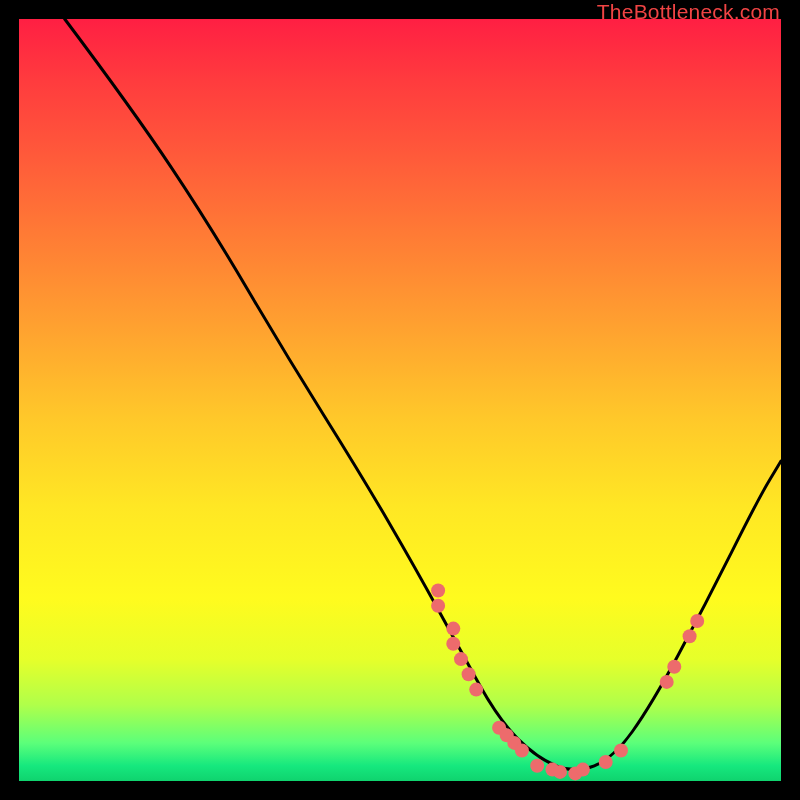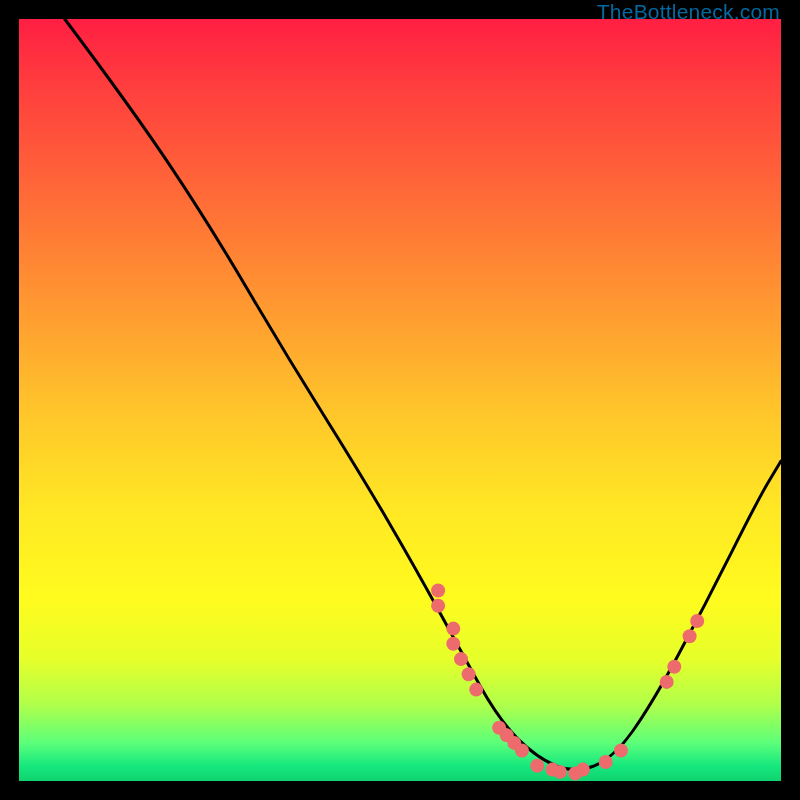--- a/index.html
+++ b/index.html
@@ -29,21 +29,21 @@
       #e6ff2a 84%,
       #b0ff4a 90%,
       #5cff7a 95%,
       #16e87e 98%,
       #0fd36e 100%);
   }
   .watermark {
     position: absolute;
     top: 0;
     right: 20px;
-    color: #0369a1;
+    color: #ef4444;
     font-size: 21px;
     font-weight: 500;
     letter-spacing: 0.2px;
     user-select: none;
   }
   svg.curve {
     position: absolute;
     left: 0;
     top: 0;
     width: 762px;

